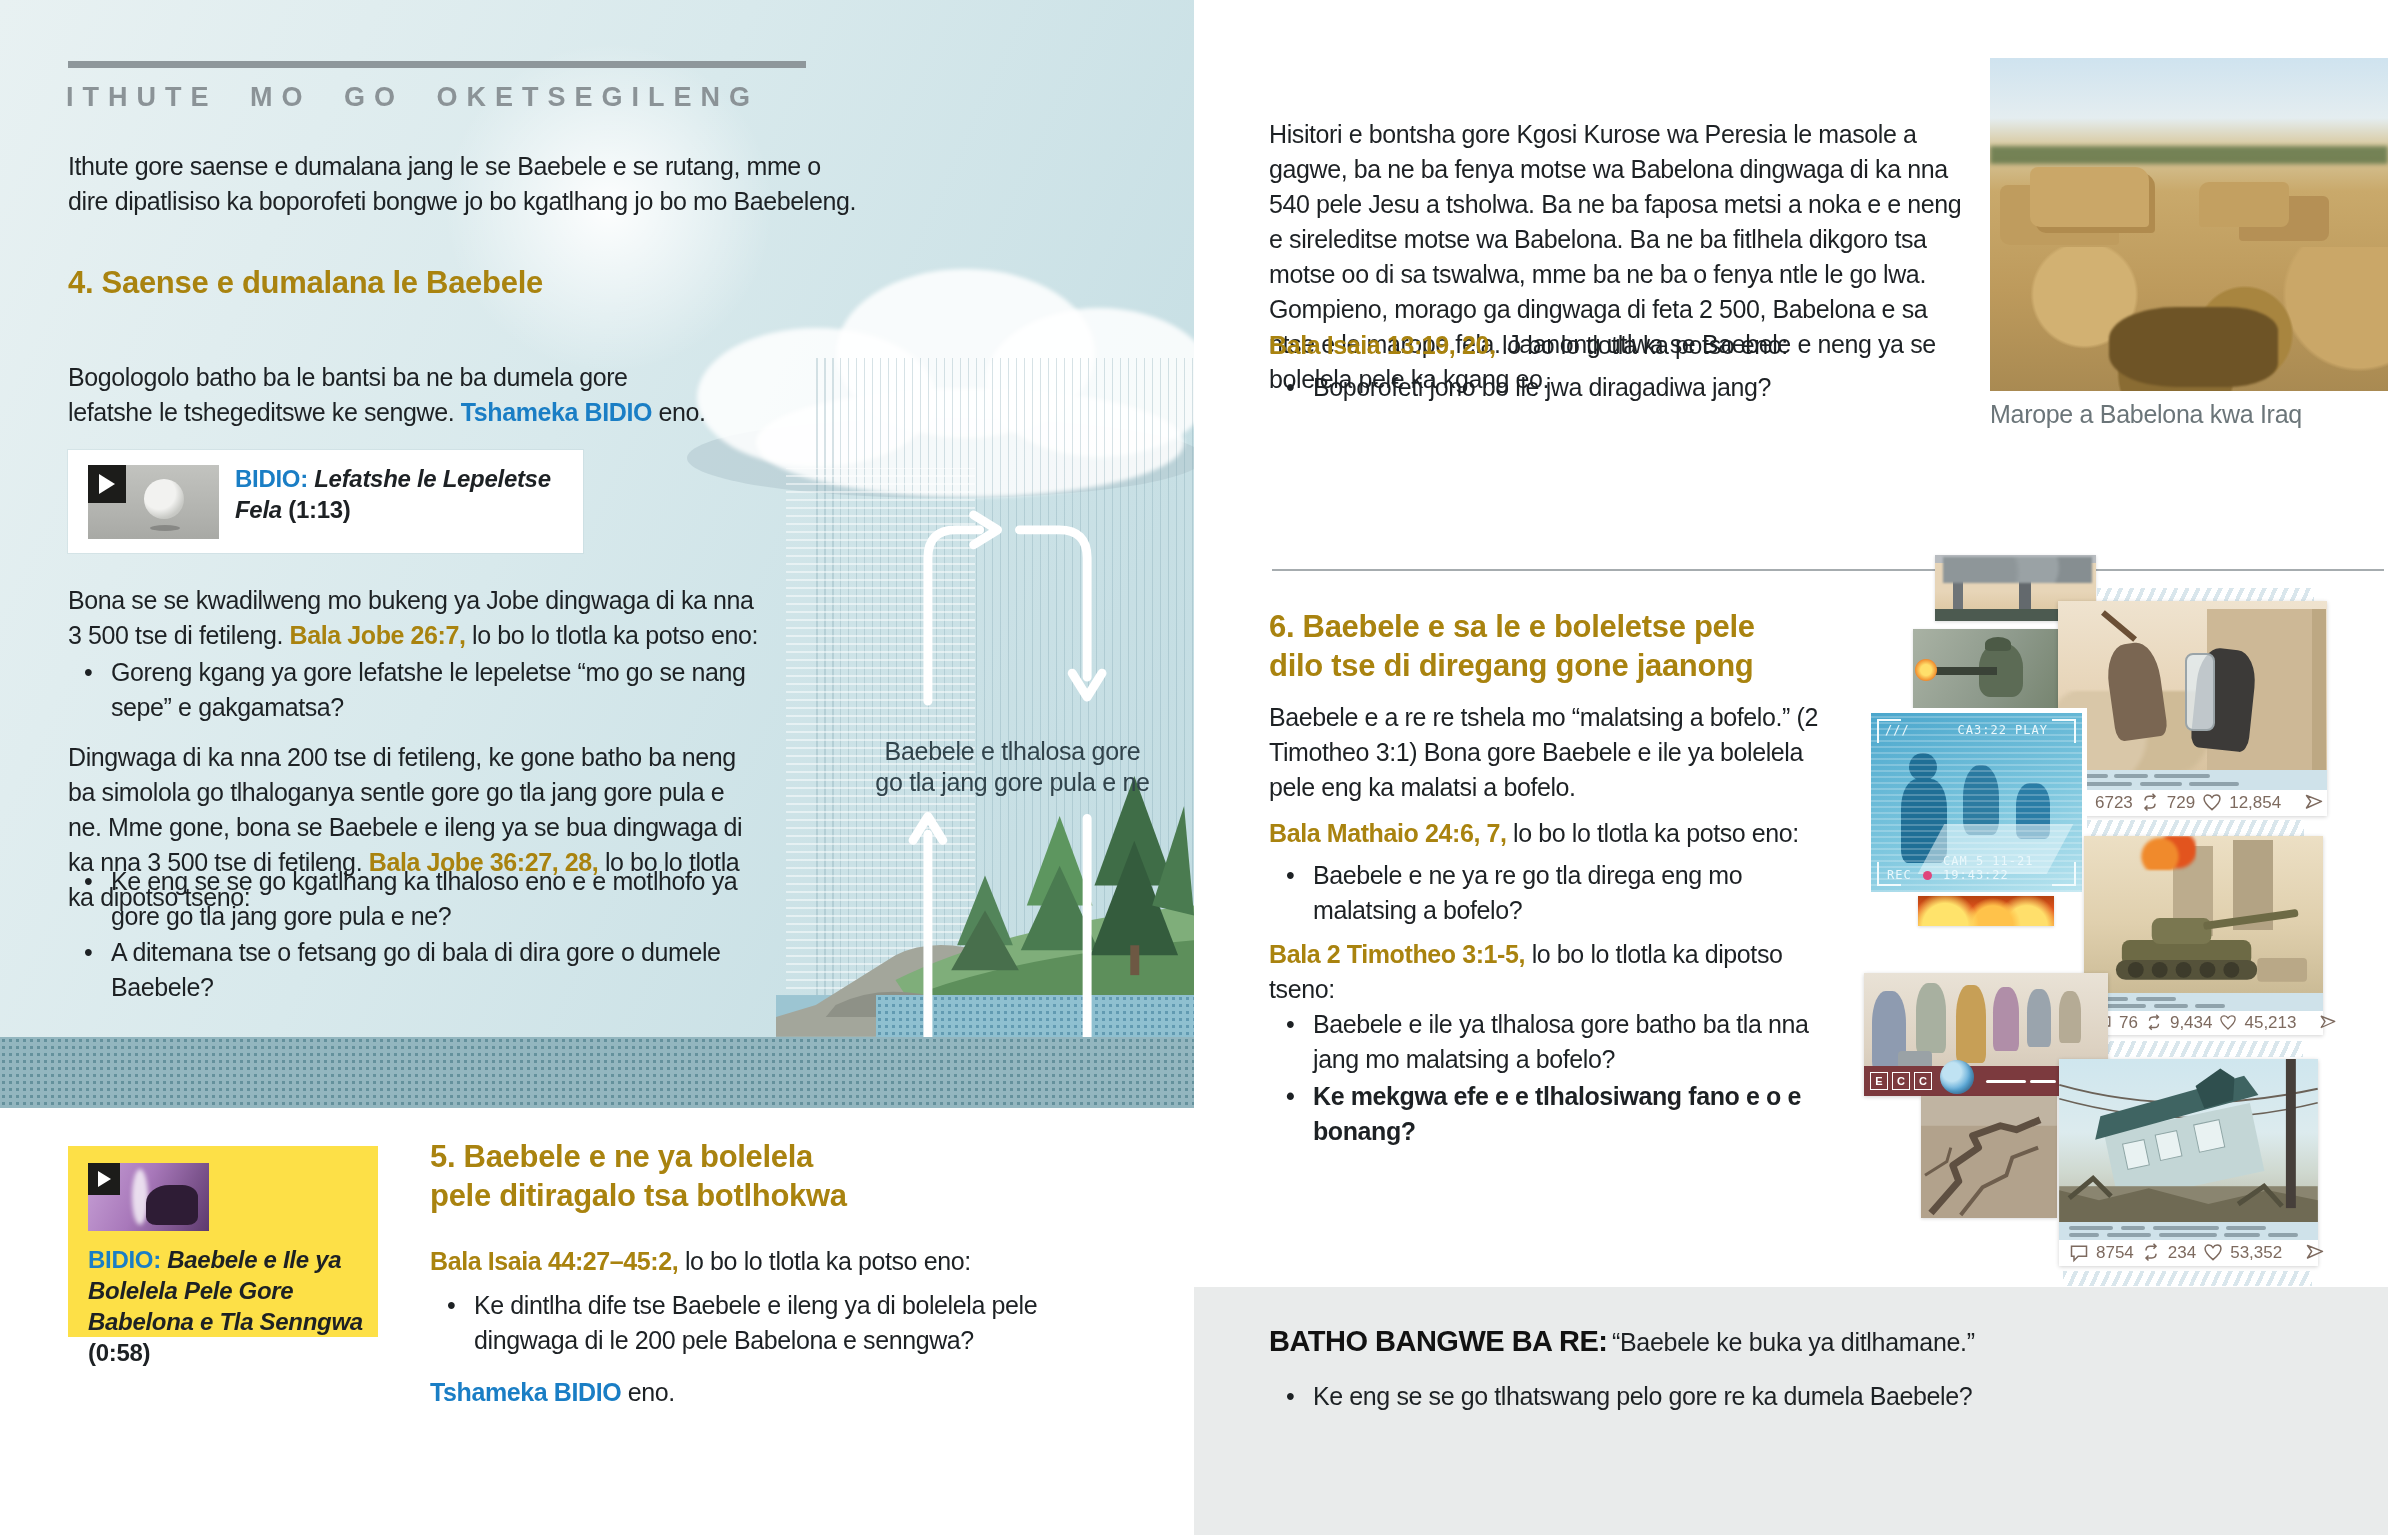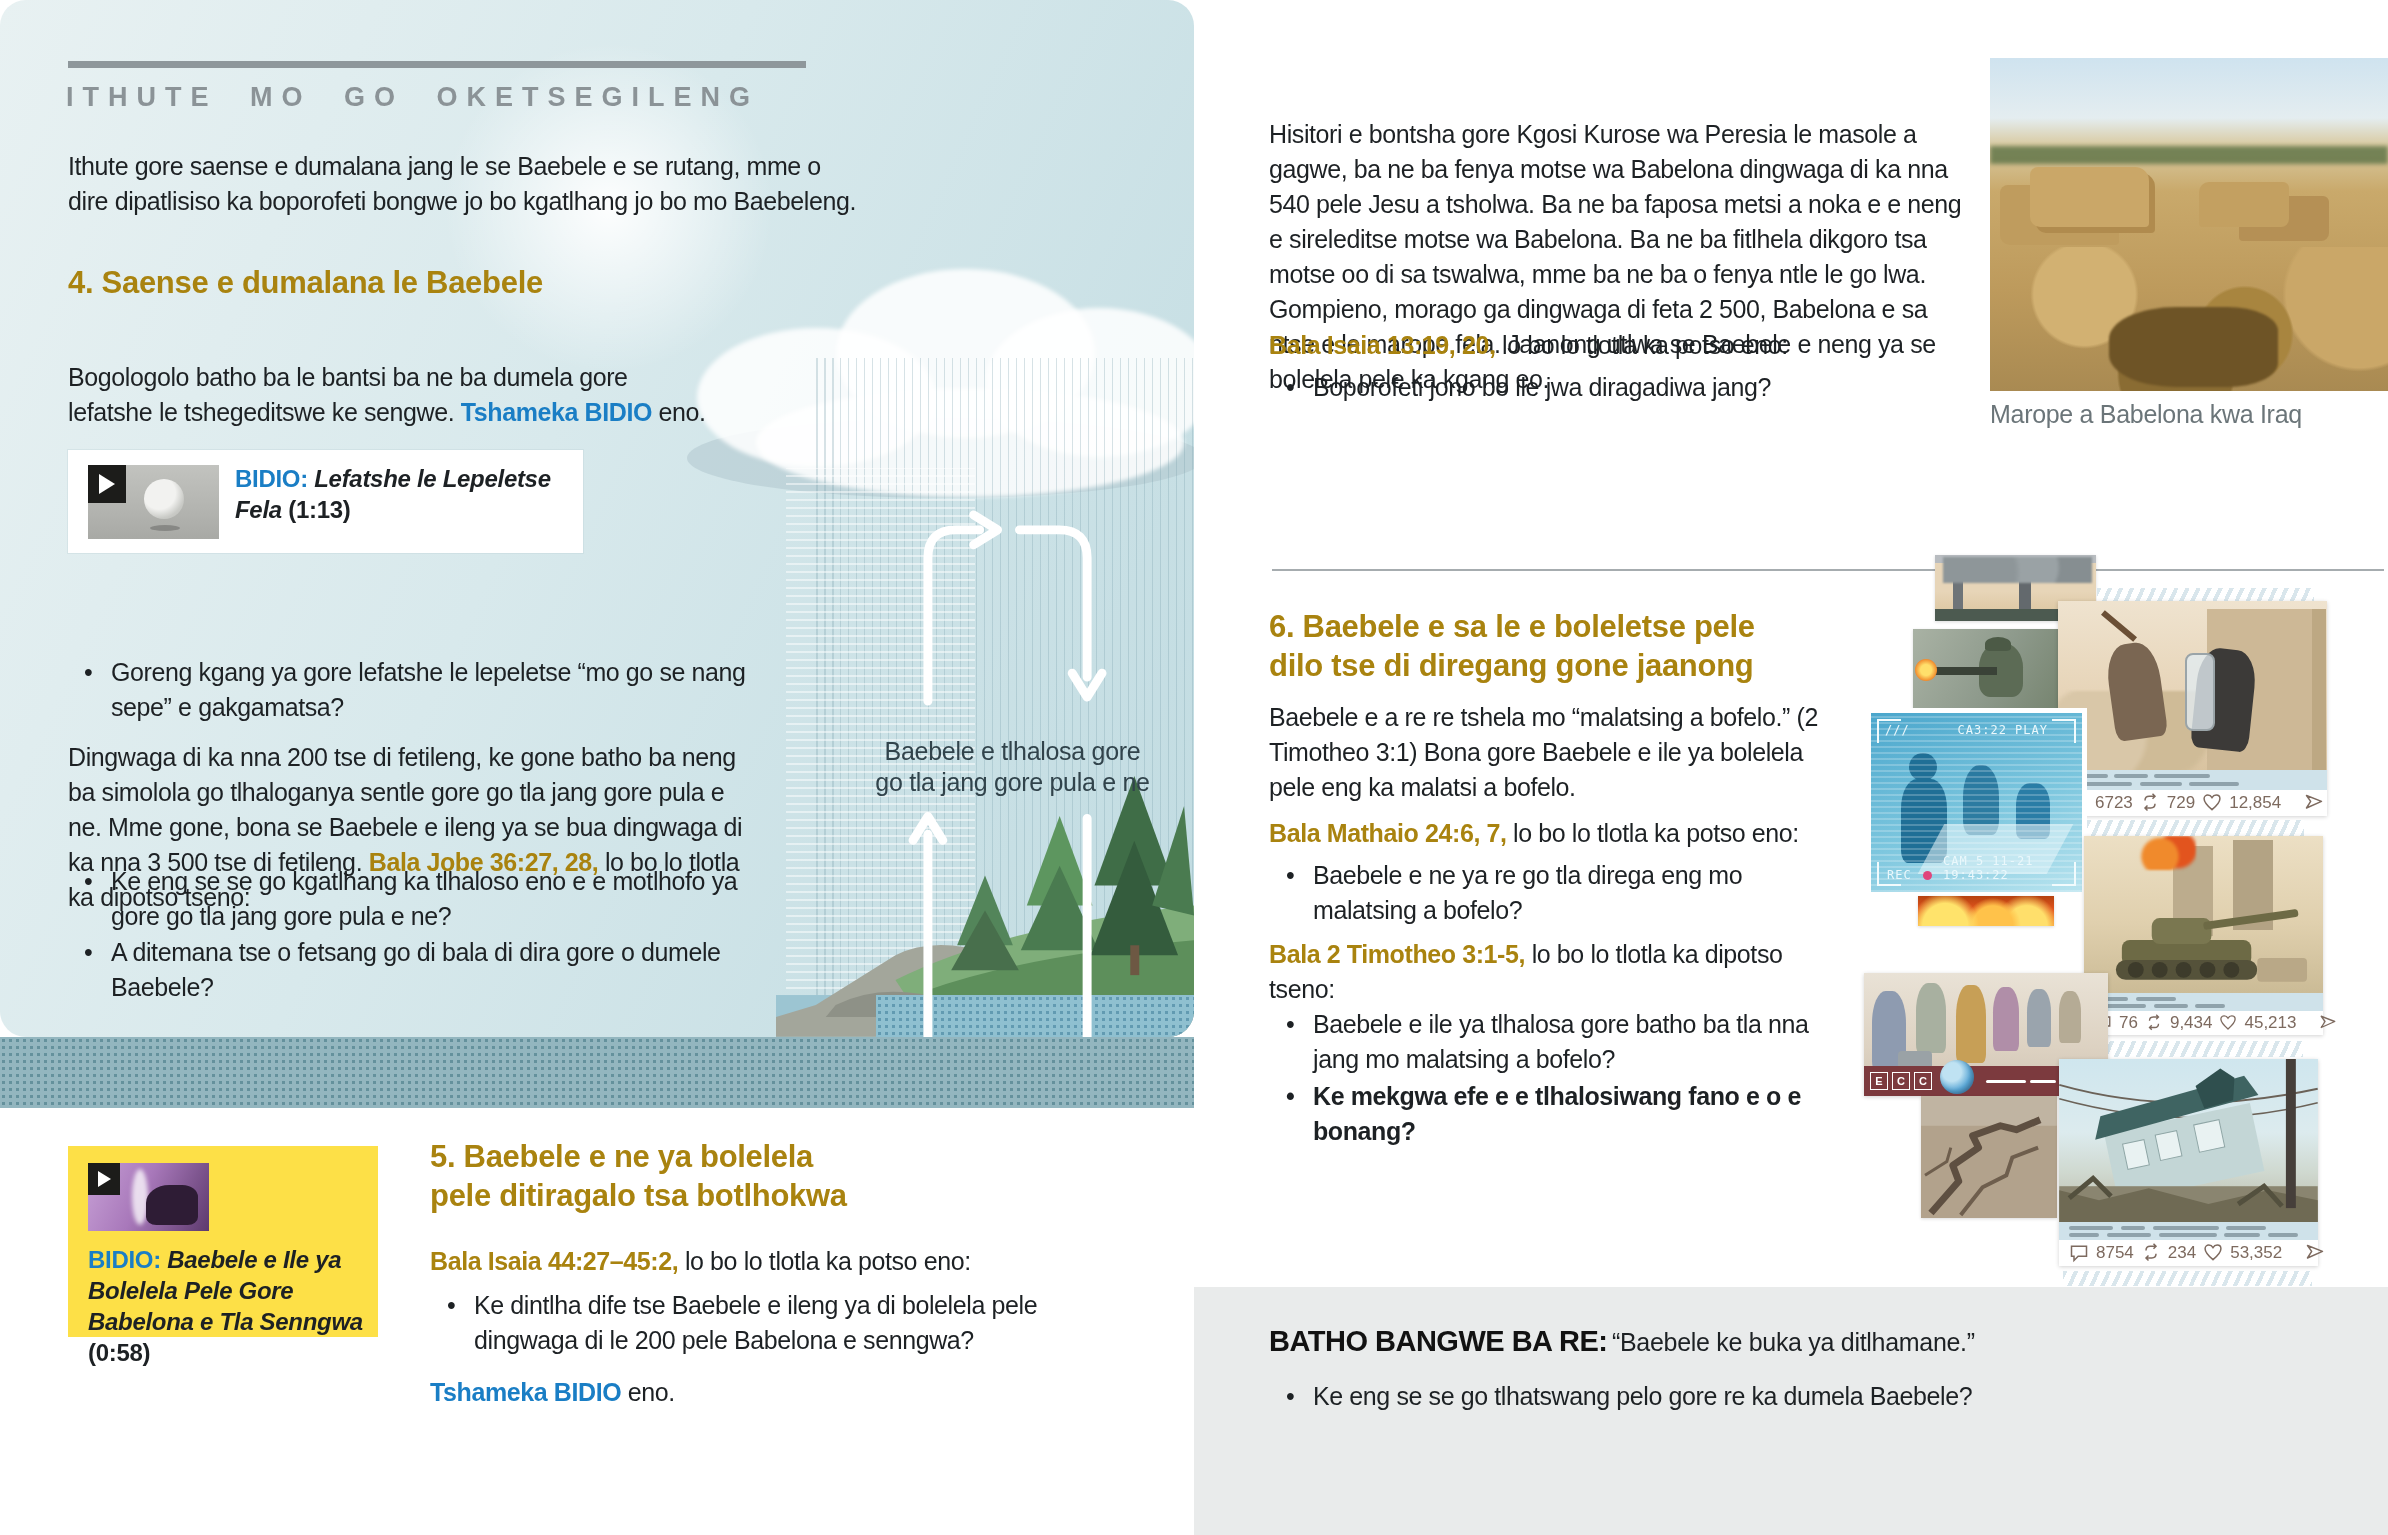--- a/index.html
+++ b/index.html
@@ -4,21 +4,21 @@
 <style>
   html,body{margin:0;padding:0;background:#fff;}
   #canvas{position:relative;width:2388px;height:1535px;overflow:hidden;
           font-family:"Liberation Sans",sans-serif;color:#1d2124;}
   .abs{position:absolute;}
   
   #left-page{position:absolute;left:0;top:0;width:1194px;height:1535px;background:#fff;}
   #blue-area{position:absolute;left:0;top:0;width:1194px;height:1037px;overflow:hidden;
     background:
       radial-gradient(circle at 51% 20%, rgba(255,255,255,.95) 0%, rgba(255,255,255,0) 16%),
-      linear-gradient(115deg,#e8f1f2 0%,#d8e9ec 45%,#c0dbe1 100%); border-radius: 26px;}
+      linear-gradient(115deg,#e8f1f2 0%,#d8e9ec 45%,#c0dbe1 100%);}
   .cloud-blob{position:absolute;background:rgba(255,255,255,.85);border-radius:50%;filter:blur(2px);}
   .cloud-base{position:absolute;background:rgba(176,199,206,.55);border-radius:50%;}
   #rain-lines{position:absolute;left:816px;top:358px;width:378px;height:679px;
     background:repeating-linear-gradient(90deg,rgba(122,160,172,.30) 0 1.5px,rgba(122,160,172,0) 1.5px 8px);}
   #mist-lines{position:absolute;left:786px;top:468px;width:189px;height:569px;
     background:repeating-linear-gradient(0deg,rgba(255,255,255,.5) 0 2px,rgba(255,255,255,0) 2px 8px);}
   #halftone-band{position:absolute;left:0;top:1037px;width:1194px;height:71px;
     background-color:#93b6bf;
     background-image:radial-gradient(rgba(55,108,122,.5) 1.6px,transparent 1.9px);
     background-size:7px 7px;}
@@ -155,20 +155,23 @@
           <div class="playtri" style="border-width:10px 0 10px 16px;"></div>
         </div>
       </div>
       <div class="vtext" style="left:167px;top:13px;width:338px;">
         <span class="bluelink">BIDIO:</span>
         <em>Lefatshe le Lepeletse Fela</em>
         <b>(1:13)</b>
       </div>
     </div>
 
+    <div class="para abs" style="left:68px;top:583px;width:697px;">
+      <span>Bona se se kwadilweng mo bukeng ya Jobe dingwaga di ka nna 3 500 tse di fetileng. </span><a class="goldref" href="#">Bala Jobe 26:7,</a><span> lo bo lo tlotla ka potso eno:</span>
+    </div>
 
     <div class="bullet" style="left:111px;top:655px;width:687px;">Goreng kgang ya gore lefatshe le lepeletse “mo go se nang sepe” e gakgamatsa?</div>
 
     <div class="para abs" style="left:68px;top:740px;width:677px;">
       <span>Dingwaga di ka nna 200 tse di fetileng, ke gone batho ba neng ba simolola go tlhaloganya sentle gore go tla jang gore pula e ne. Mme gone, bona se Baebele e ileng ya se bua dingwaga di ka nna 3 500 tse di fetileng. </span><a class="goldref" href="#">Bala Jobe 36:27, 28,</a><span> lo bo lo tlotla ka dipotso tseno:</span>
     </div>
 
     <div class="bullet" style="left:111px;top:864px;width:657px;">Ke eng se se go kgatlhang ka tlhaloso eno e e motlhofo ya gore go tla jang gore pula e ne?</div>
     <div class="bullet" style="left:111px;top:935px;width:716px;">A ditemana tse o fetsang go di bala di dira gore o dumele Baebele?</div>
 

